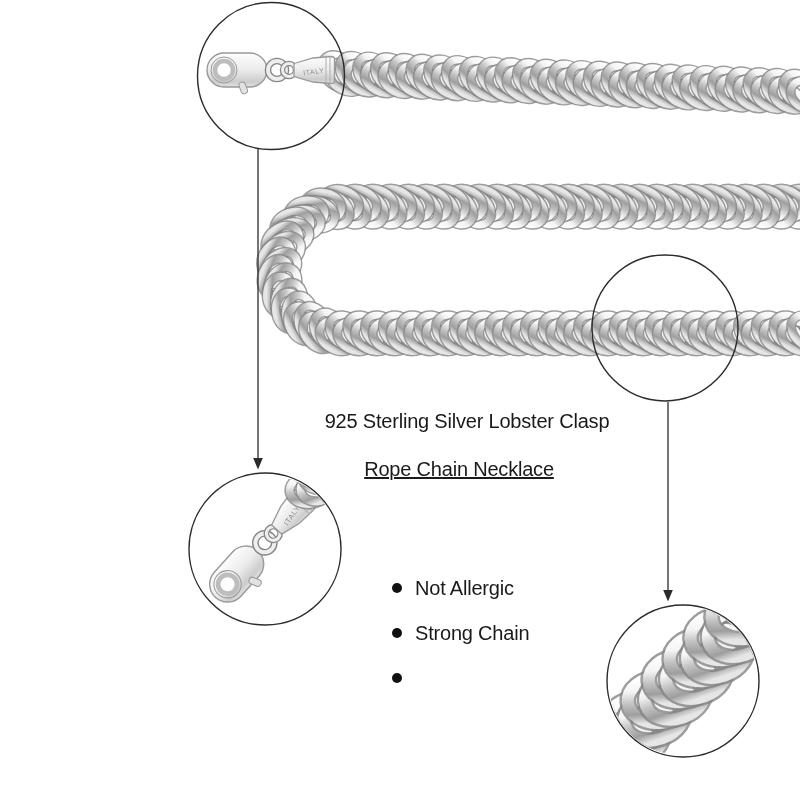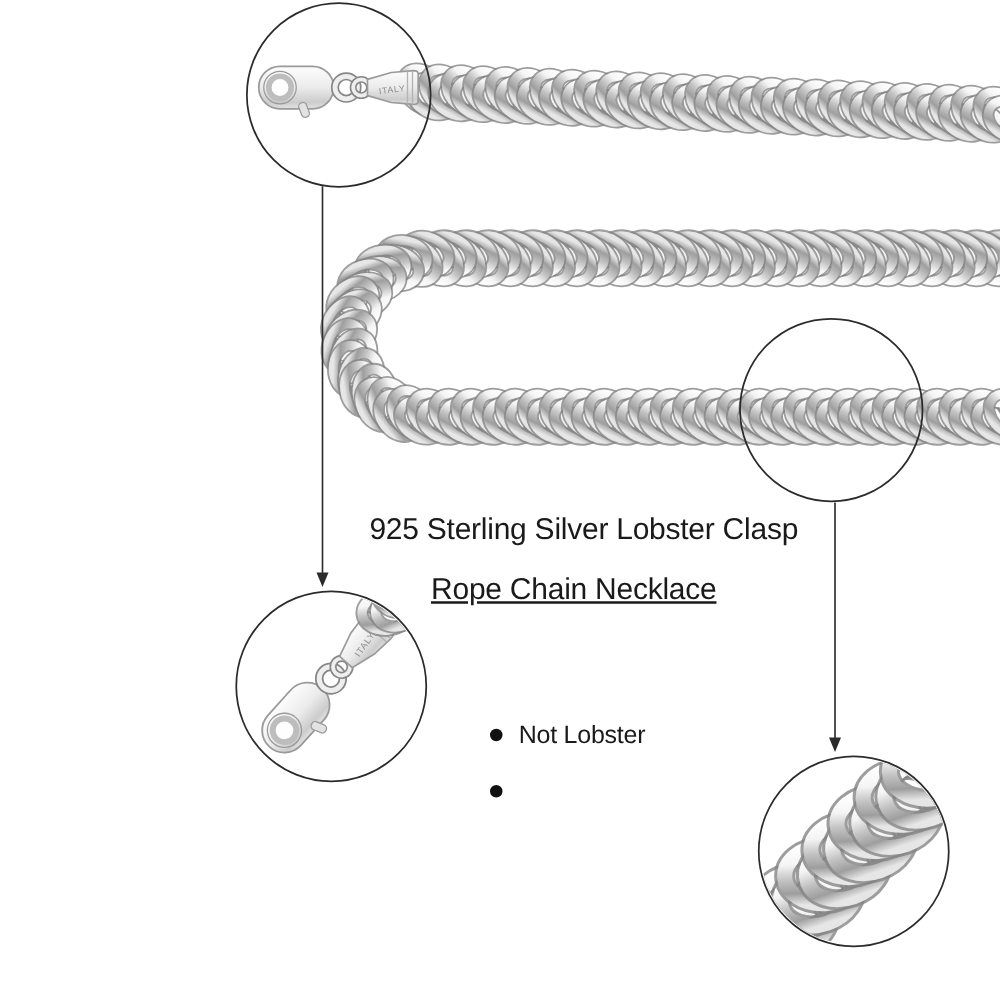--- a/index.html
+++ b/index.html
@@ -3,21 +3,21 @@
 <meta charset="utf-8">
 <style>
   html,body{margin:0;padding:0;background:#ffffff;}
   body{width:800px;height:800px;overflow:hidden;font-family:"Liberation Sans",sans-serif;}
   .stage{position:absolute;left:0;top:0;width:800px;height:800px;background:#ffffff;}
   .stage svg{position:absolute;left:0;top:0;}
   .callout{fill:none;stroke:#2b2b2b;stroke-width:1.4px;}
   .aline{stroke:#2b2b2b;stroke-width:1.3px;}
   .stamp{font-family:"Liberation Sans",sans-serif;font-size:7px;fill:#8d8d8d;letter-spacing:0.6px;}
   .title{position:absolute;white-space:nowrap;transform:translateX(-50%);
-         color:#1a1a1a;font-size:24px;letter-spacing:-0.2px;}
+         color:#1a1a1a;font-size:20px;letter-spacing:-0.2px;}
   #title1{left:467px;top:410px;}
   #title2{left:459px;top:458px;text-decoration:underline;}
   .features{position:absolute;left:392px;top:576px;margin:0;padding:0;list-style:none;}
   .feature{display:flex;align-items:center;height:24px;margin-bottom:21px;}
   .dot{width:10px;height:10px;border-radius:50%;background:#111111;margin-right:13px;flex:none;}
   .flabel{font-size:20px;color:#1a1a1a;letter-spacing:-0.2px;white-space:nowrap;}
 </style>
 </head>
 <body>
 
@@ -509,19 +509,23 @@
       <path d="M663.2,590 L672.8,590 L668,601.5 Z" fill="#2b2b2b"></path>
     </g>
   </svg>
 
   <div class="title" id="title1">925 Sterling Silver Lobster Clasp</div>
   <div class="title" id="title2">Rope Chain Necklace</div>
 
   <ul class="features">
     <li class="feature">
       <span class="dot"></span>
-      <span class="flabel">Not Lobster</span>
+      <span class="flabel">Not Allergic</span>
+    </li>
+    <li class="feature">
+      <span class="dot"></span>
+      <span class="flabel">Strong Chain</span>
     </li>
     <li class="feature">
       <span class="dot"></span>
     </li>
   </ul>
 </div>
 
 </body></html>

